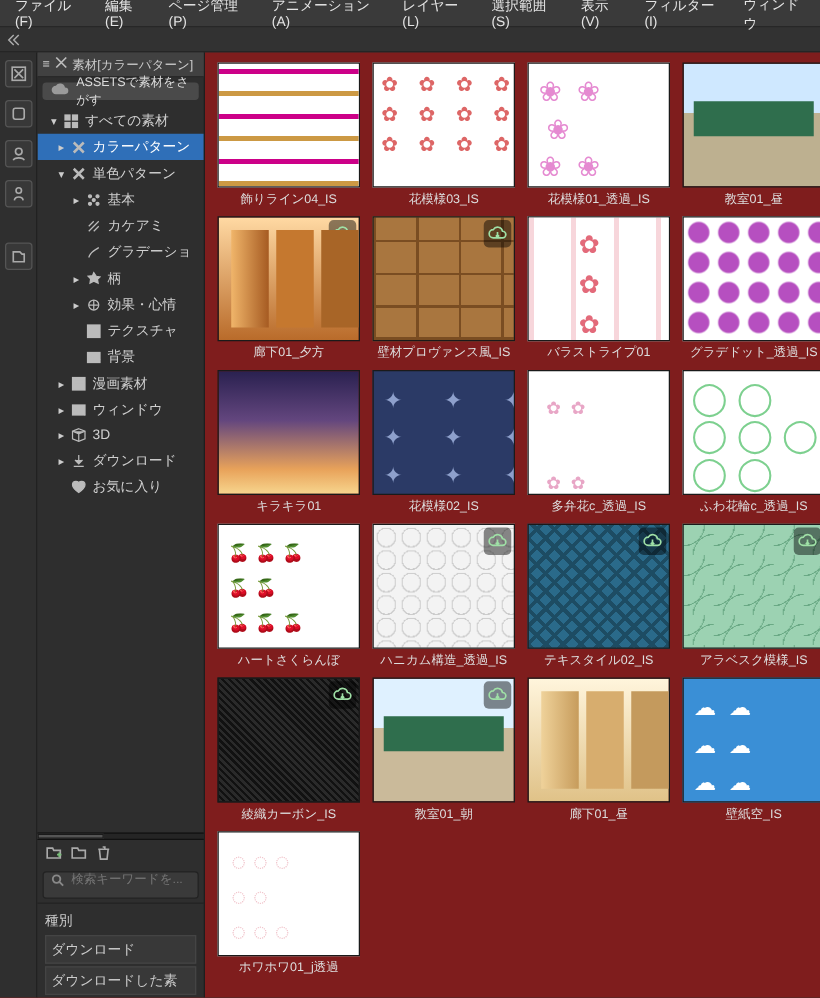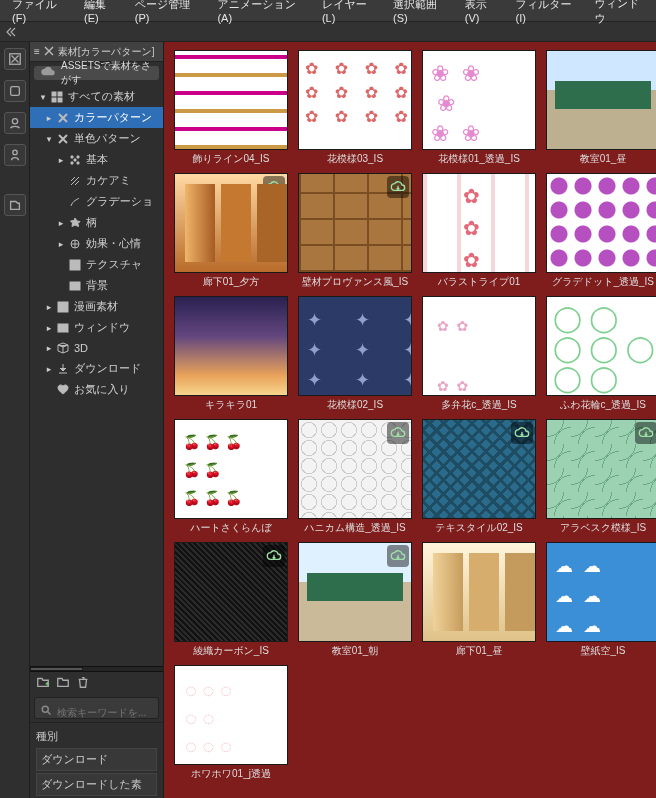--- a/index.html
+++ b/index.html
@@ -30,21 +30,21 @@
 .tree-item .arrow { width:10px; display:inline-flex; justify-content:center; margin-right:2px; font-size:9px; color:#ccc;}
 .tree-item .ticon { width:14px; height:14px; margin-right:4px; display:inline-flex; align-items:center; justify-content:center; }
 .tree-item .ticon svg { width:12px; height:12px; fill:#bbb; stroke:#bbb; }
 
 .tree-scroll { height:6px; background:#252525; border-top:1px solid #111; border-bottom:1px solid #111; position:relative;}
 .tree-scroll .thumb{ position:absolute; left:0; top:0; height:100%; width:40%; background:#555;}
 
 .bottom-tools { display:flex; align-items:center; gap:6px; padding:3px 6px; height:22px;}
 .bottom-tools svg { width:14px; height:14px; fill:none; stroke:#aaa; stroke-width:1.5;}
 
-.search { display:flex; align-items:flex-end; gap:5px; margin:3px 4px; height:22px; background:#3a3a3a; border:1px solid #222; border-radius:3px; padding:0 5px;}
+.search { display:flex; align-items:flex-start; gap:5px; margin:3px 4px; height:22px; background:#3a3a3a; border:1px solid #222; border-radius:3px; padding:0 5px;}
 .search input { flex:1; background:transparent; border:none; outline:none; color:#ddd; font-size:10px;}
 .search svg{ width:12px;height:12px; stroke:#888; fill:none; stroke-width:2;}
 
 .filterbox { border-top:1px solid #222; padding:4px 6px 0; }
 .filterbox .hd { font-size:11px; color:#ccc; padding:2px 0;font-family:Liberation Serif, serif;}
 .filterbox .opt { font-size:11px; color:#ccc; padding:3px 4px; margin:2px 0; border:1px solid #444; background:#383838;}
 
 .grid-wrap { flex:1; background:#7f1d1d; overflow:hidden; position:relative;}
 .grid { display:grid; grid-template-columns: repeat(4, 114px); gap:6px 10px; padding:8px 10px 0; justify-content: start;}
 .cell { display:flex; flex-direction:column; align-items:center; }

